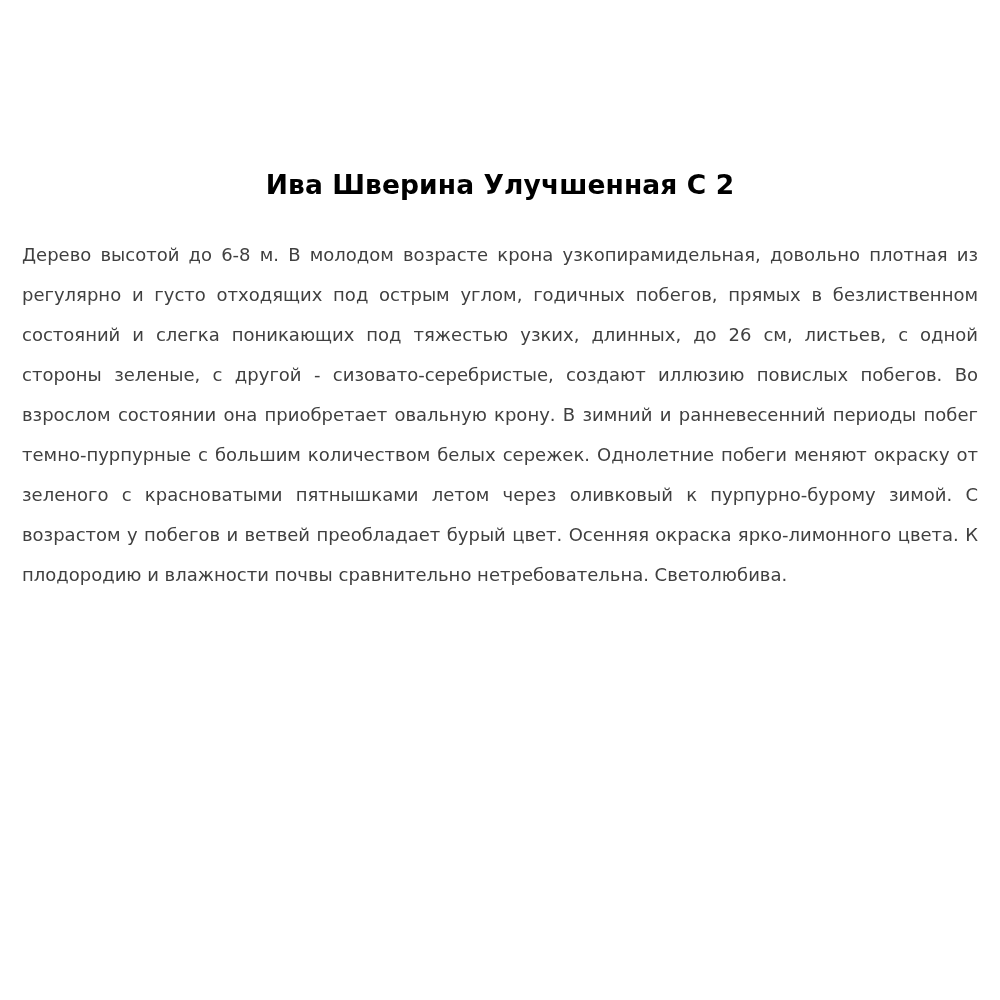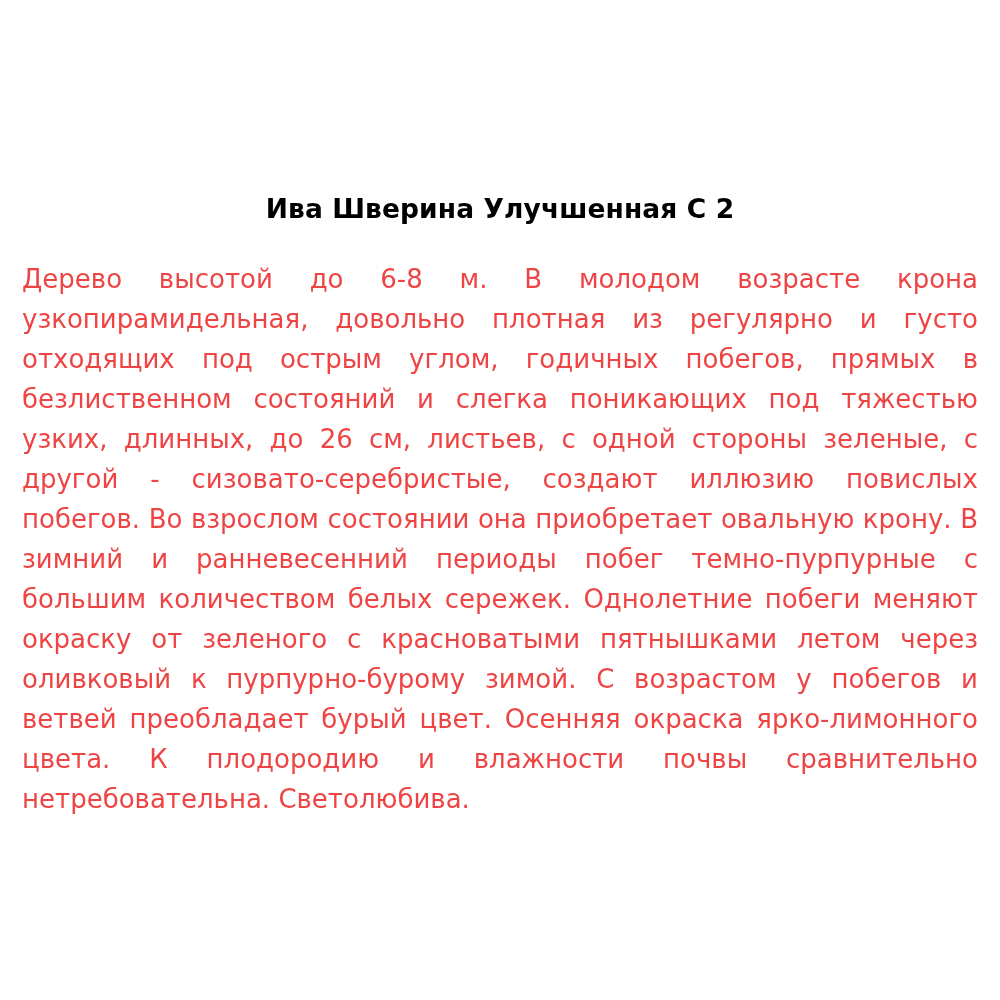--- a/index.html
+++ b/index.html
@@ -15,38 +15,37 @@
     overflow: hidden;
     font-family: "DejaVu Sans", "Liberation Sans", sans-serif;
     color: #000000;
     box-sizing: border-box;
   }
   .content {
     position: absolute;
     left: 22px;
     top: 168px;
     width: 956px;
-    margin-top: 24px;
   }
   .doc-title {
     text-align: center;
     font-weight: bold;
     font-size: 26.5px;
     line-height: 1.25;
     letter-spacing: 0.1px;
     color: #000000;
     margin: 0 0 34px 0;
     font-family: "DejaVu Sans", "Liberation Sans", sans-serif;
   }
   .body-text {
     text-align: justify;
     text-justify: inter-word;
-    font-size: 26px;
+    font-size: 18px;
     line-height: 40px;
-    color: #ef4444;
+    color: #404040;
     margin: 0;
     hyphens: none;
     word-spacing: 0px;
   }
   .body-text p {
     margin: 0;
     text-align: justify;
   }
   
   .body-text .para {

